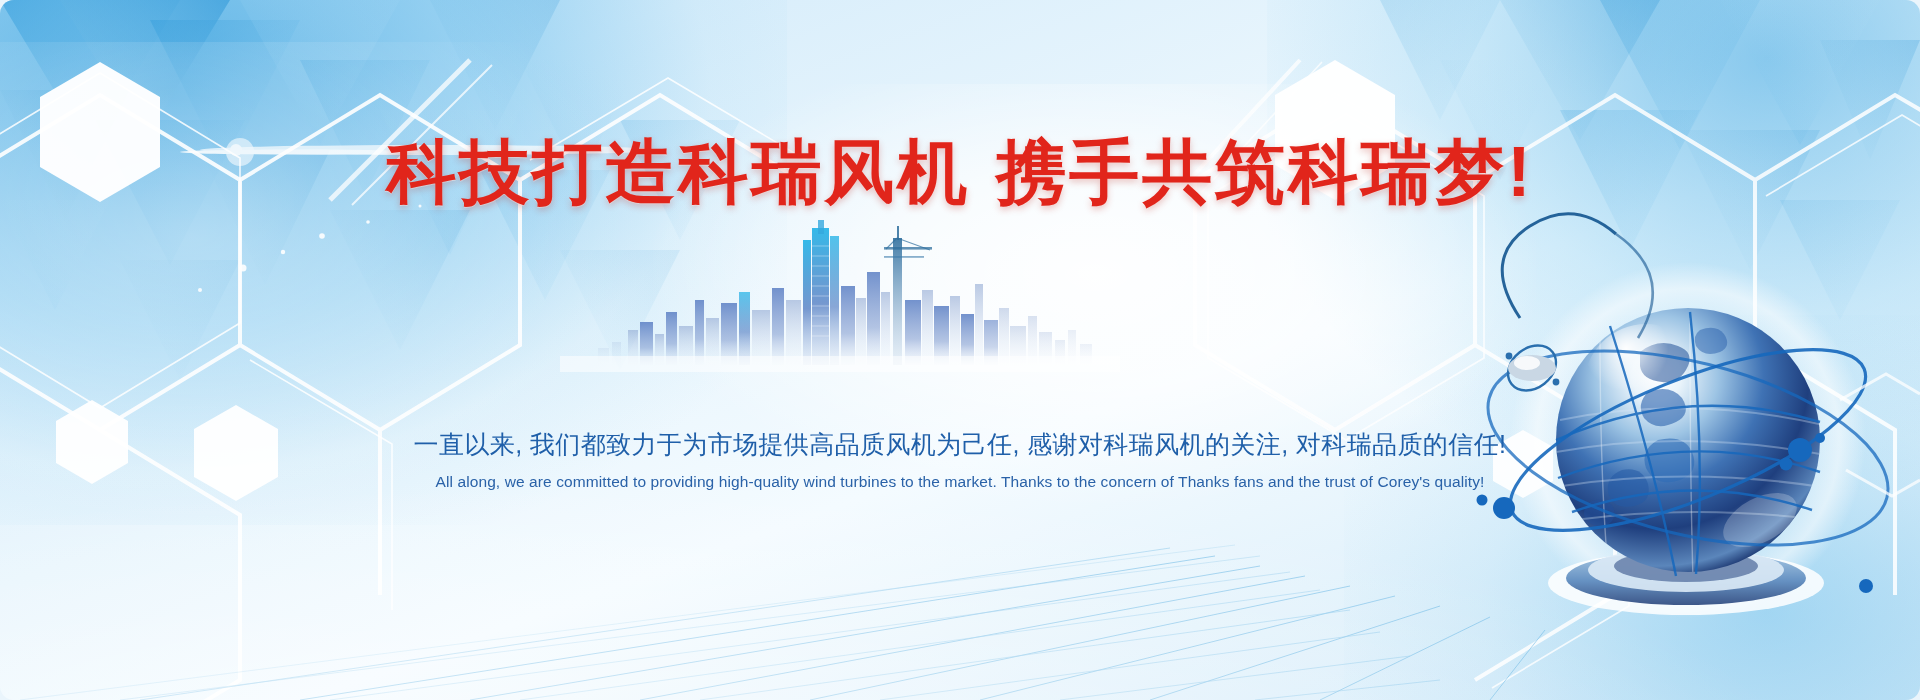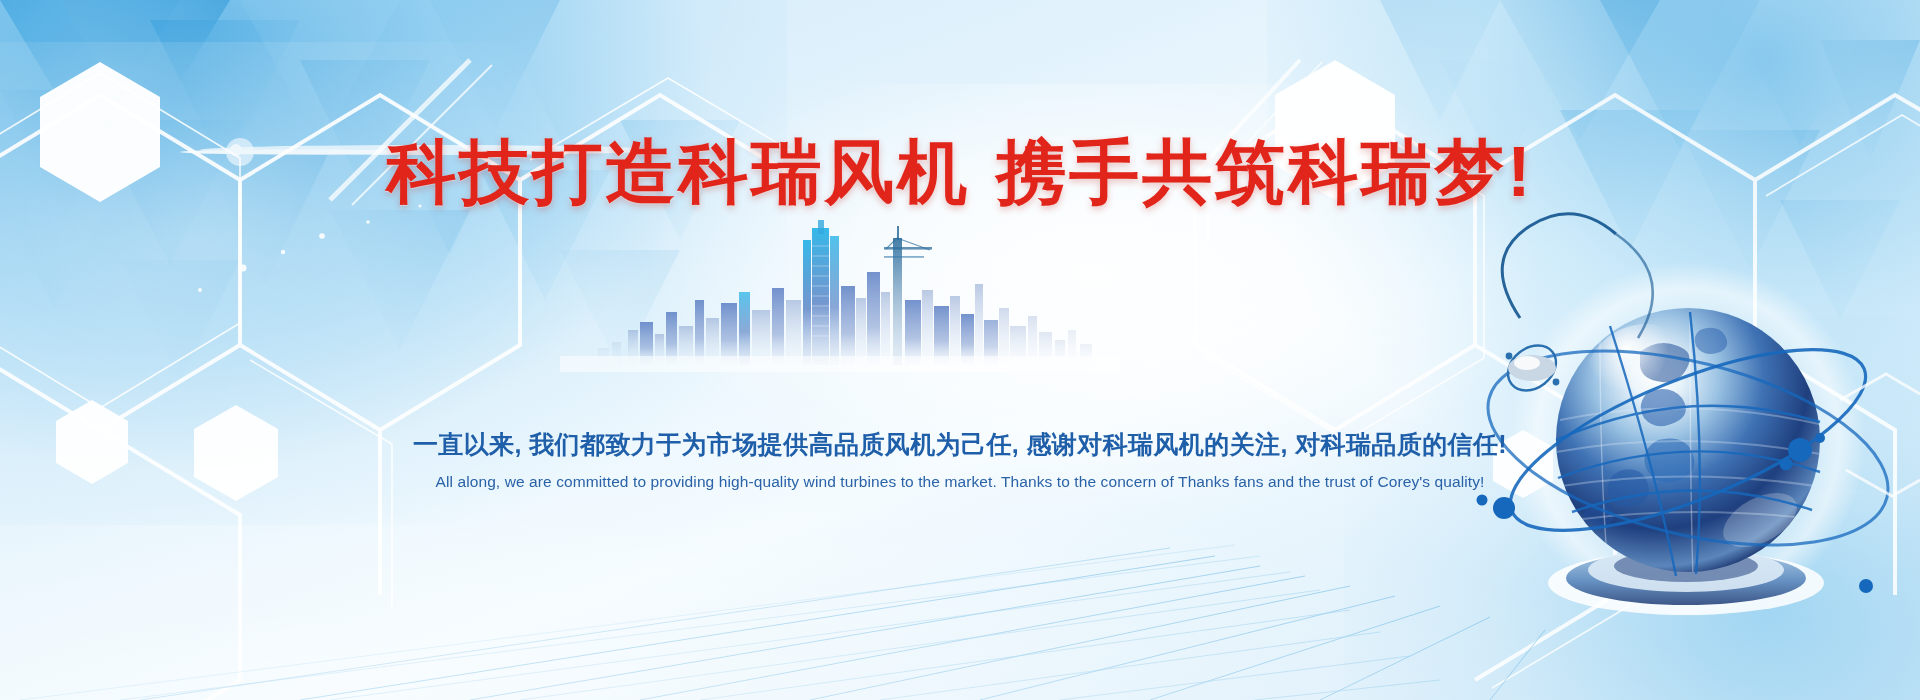--- a/index.html
+++ b/index.html
@@ -7,20 +7,21 @@
     padding: 0;
     background: #eaf5fc;
   }
   #banner {
     position: relative;
     width: 1920px;
     height: 700px;
     overflow: hidden;
     font-family: "Liberation Sans", "DejaVu Sans", sans-serif;
     background: linear-gradient(160deg, #bfe2f7 0%, #d9eefb 18%, #eaf6fd 42%, #f4fbff 58%, #e4f3fc 76%, #cfe8f8 100%);
+    border-radius: 14px;
   }
 
   
   .layer { position: absolute; inset: 0; pointer-events: none; }
 
   
   .glow-center {
     position: absolute;
     left: 34%; top: 12%;
     width: 46%; height: 60%;
@@ -79,21 +80,20 @@
   .headline .sep { display: inline-block; width: 26px; }
 
   .subline-cn {
     position: absolute;
     top: 428px;
     left: 0; width: 100%;
     font-size: 25px;
     color: #1f5fa9;
     letter-spacing: 0.4px;
     white-space: nowrap;
-    font-weight: bold;
   }
   .subline-en {
     position: absolute;
     top: 473px;
     left: 0; width: 100%;
     font-size: 15.5px;
     color: #2a62a8;
     letter-spacing: 0.1px;
     white-space: nowrap;
   }

